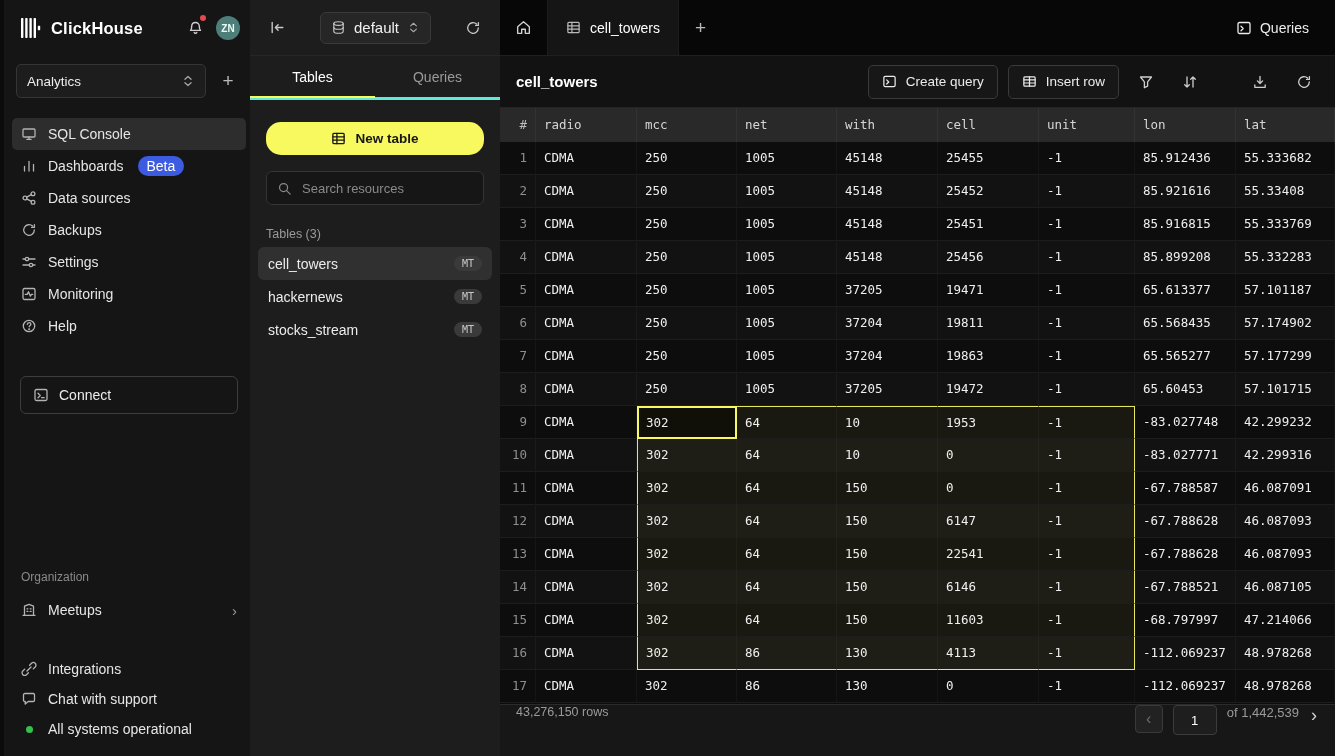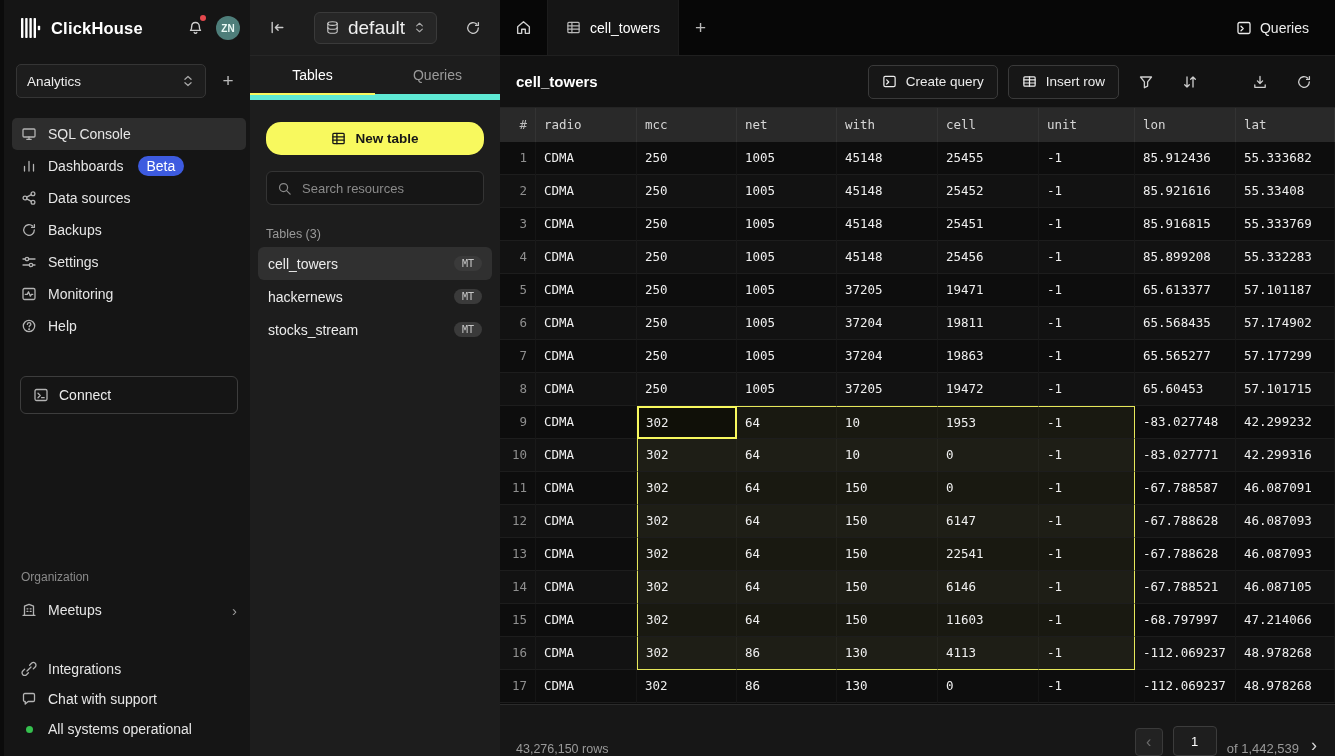--- a/index.html
+++ b/index.html
@@ -28,23 +28,23 @@
   .org-label{font-size:12px;color:#8a8a8a;padding:0 9px 10px}
   .chev-r{margin-left:auto;color:#9a9a9a;font-size:15px}
   .sb-footer{padding:28px 8px 12px;flex:none}
   .sb-footer .nav-item{height:30px}
   .status-dot{width:7px;height:7px;border-radius:50%;background:#35c04e;flex:none;margin:0 4px 0 5px}
 
   
   .explorer{position:absolute;top:0;bottom:0;left:250px;width:250px;background:#1d1d1d;display:flex;flex-direction:column}
   .ex-top{height:56px;display:flex;align-items:center;justify-content:space-between;padding:0 15px;border-bottom:1px solid #262626;flex:none}
   .ghost{background:none;border:none;color:#c9c9c9;display:flex;align-items:center;justify-content:center;cursor:pointer;padding:4px}
-  .db-select{height:32px;background:#262626;border:1px solid #3a3a3a;border-radius:6px;color:#f0f0f0;font-size:19px;display:flex;align-items:center;gap:8px;padding:0 10px;font-family:inherit;cursor:pointer}
+  .db-select{height:32px;background:#262626;border:1px solid #3a3a3a;border-radius:6px;color:#f0f0f0;font-size:15px;display:flex;align-items:center;gap:8px;padding:0 10px;font-family:inherit;cursor:pointer}
   .db-select .ud{color:#a9a9a9}
-  .ex-tabs{display:flex;height:44px;border-bottom:6px solid #5eead4;flex:none}
+  .ex-tabs{display:flex;height:44px;border-bottom:3px solid #5eead4;flex:none}
   .ex-tab{flex:1;display:flex;align-items:center;justify-content:center;font-size:14px;color:#9a9a9a;position:relative;cursor:pointer}
   .ex-tab.active{color:#fff}
   .ex-tab.active::after{content:"";position:absolute;left:0;right:0;bottom:-1px;height:2px;background:var(--accent)}
   .new-table-btn{margin:22px 16px 0;height:33px;background:var(--accent);color:#161616;border:none;border-radius:15px;font-size:13.5px;font-weight:700;display:flex;align-items:center;justify-content:center;gap:9px;font-family:inherit;cursor:pointer;flex:none}
   .search-box{margin:16px 16px 0;height:34px;background:#161616;border:1px solid #343434;border-radius:6px;display:flex;align-items:center;gap:8px;padding:0 10px;color:#8a8a8a;flex:none}
   .search-box input{background:none;border:none;outline:none;color:#ddd;font-size:13px;flex:1;font-family:inherit;min-width:0}
   .search-box input::placeholder{color:#8a8a8a}
   .list-label{margin:22px 16px 6px;font-size:12.5px;color:#9a9a9a}
   .tbl-list{padding:0 8px}
   .tbl-item{height:33px;display:flex;align-items:center;justify-content:space-between;padding:0 10px;border-radius:6px;font-size:14px;color:#ececec;cursor:pointer}
@@ -74,21 +74,21 @@
   .col0{color:#8f8f8f;text-align:right}
   .th.col0{color:#bdbdbd}
   .c0{width:36px}.c1{width:101px}.c2{width:100px}.c3{width:100px}.c4{width:101px}.c5{width:101px}.c6{width:96px}.c7{width:101px}.c8{width:99px}
   .sel{background:rgba(248,249,94,.05)}
   .sel-t{border-top:1px solid var(--sel)}
   .sel-l{border-left:1px solid var(--sel)}
   .sel-r{border-right:1px solid var(--sel)}
   .sel-b{border-bottom:1px solid var(--sel)}
   .sel-active{outline:2px solid var(--accent);outline-offset:-2px;background:#101008}
 
-  .m-footer{height:52px;flex:none;background:#171717;border-top:1px solid #2b2b2b;display:flex;align-items:flex-end;padding:0 16px;gap:10px}
+  .m-footer{height:52px;flex:none;background:#171717;border-top:1px solid #2b2b2b;display:flex;align-items:flex-start;padding:0 16px;gap:10px}
   .rows-label{font-size:12.5px;color:#9a9a9a;margin-right:auto}
   .pg-prev{width:28px;height:28px;border-radius:4px;display:flex;align-items:center;justify-content:center;font-size:16px;background:#222;border:1px solid #3a3a3a;color:#6a6a6a;cursor:pointer;font-family:inherit}
   .pg-input{width:44px;height:30px;background:#1e1e1e;border:1px solid #3c3c3c;border-radius:4px;color:#fff;text-align:center;font-size:13px;font-family:inherit}
   .pg-of{font-size:13px;color:#9a9a9a}
   .pg-next{background:none;border:none;color:#d5d5d5;font-size:18px;cursor:pointer;font-family:inherit;padding:0 2px}
   svg{flex:none}
 </style>
 </head>
 <body>
 

